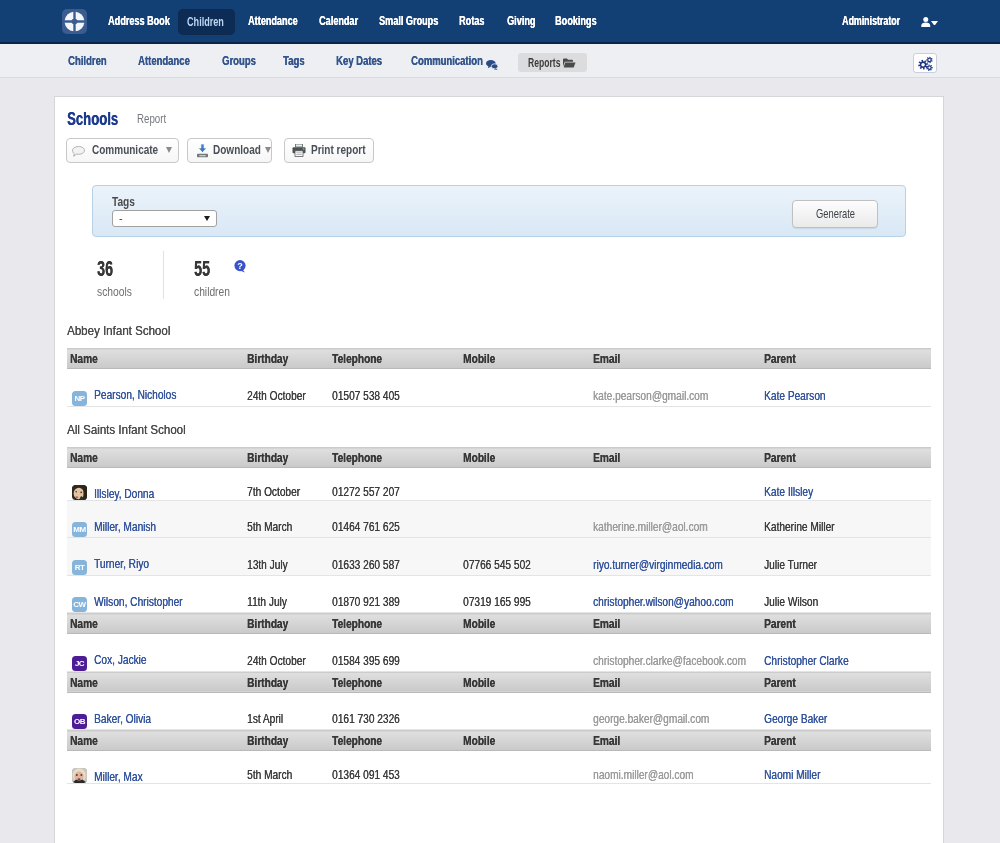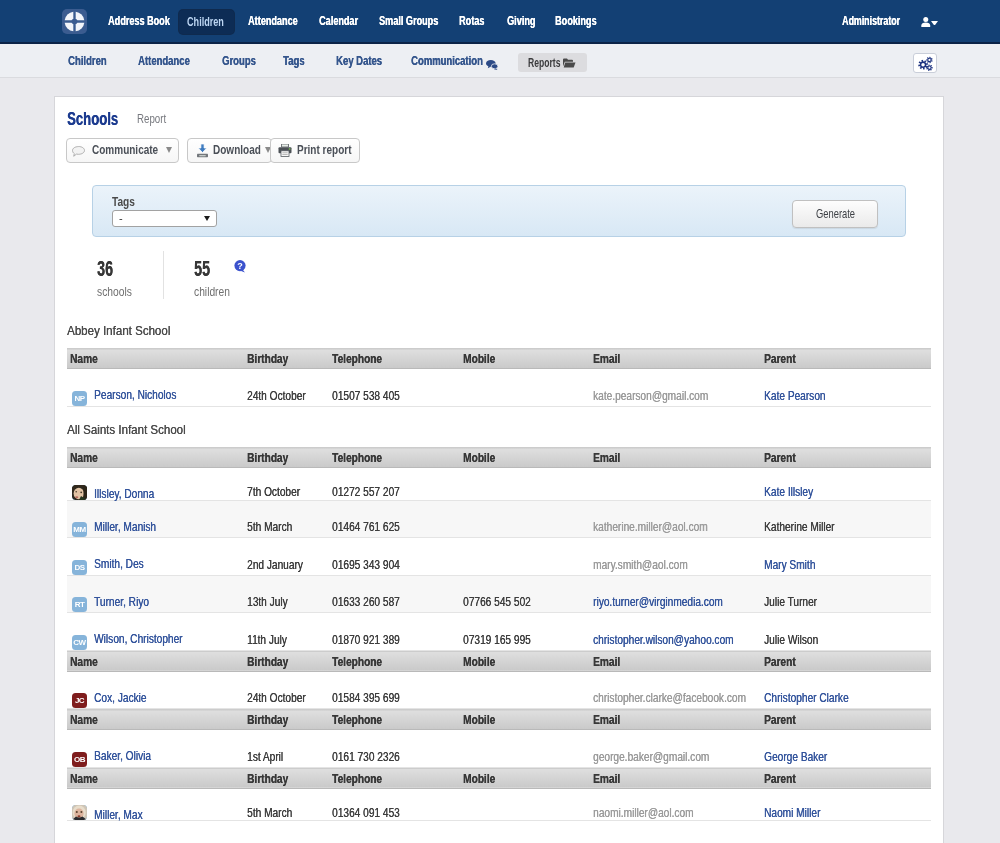--- a/index.html
+++ b/index.html
@@ -45,21 +45,21 @@
 .tables { position:absolute; left:12px; top:219.4px; width:864px; }
 .sect { font-size:13px; color:#4b4b4b; transform:scaleX(.887); transform-origin:0 50%; white-space:nowrap; display:block; text-shadow:0.3px 0 0 #4b4b4b; }
 .st { margin:16.4px 0 9.9px 0; padding:0; line-height:14px; } .st:first-child { margin-top:8px; }
 table { border-collapse:collapse; width:864px; table-layout:fixed; }
 th { background:linear-gradient(#dfdfdf,#c9c9c9); border-top:1px solid #cccccc; border-bottom:1px solid #b9b9b9; font-size:13px; font-weight:bold; color:#383838; text-align:left; height:20px; padding:0 0 0 3px; }
 th .cx, td .cx { transform:scaleX(.78); }
 td { font-size:13px; color:#3d3d3d; border-bottom:1px solid #e4e4e4; height:26.2px; padding:16px 0 0 3px; vertical-align:middle; }
 tr.alt td { background:#f7f7f7; }
 th .cx { padding:0; }
 .avatar { display:inline-block; width:15px; height:15px; border-radius:3.5px; vertical-align:-3.5px; background:#86b4da; color:#fff; font-size:8px; font-weight:bold; text-align:center; line-height:15px; margin-right:7px; letter-spacing:-0.5px;}
-.avatar.pink { background:#7f1d1d; }
+.avatar.pink { background:#4c1d95; }
 a.blue, .blue { color:#33549c; }
 .gray { color:#9b9b9b; }
 td.nc a.cx { position:relative; top:2px; }
 </style>
 </head>
 <body>
 <div class="topnav">
   <svg class="logo" width="25" height="25" viewBox="0 0 25 25">
       <rect x="0" y="0" width="25" height="25" rx="5" fill="#3b5c90"></rect>
       <g fill="#f2f5fa">
@@ -133,21 +133,21 @@
   </div>
   <div class="btn" style="left:132px; width:84.5px;">
     <svg style="position:absolute;left:8px;top:5px;" width="13" height="14" viewBox="0 0 13 14">
         <path d="M4.9 0 h3.2 v4 h2.6 l-4.2 4.6 -4.2 -4.6 h2.6 Z" fill="#3f7cc0" stroke="#fff" stroke-width="0.7"></path>
         <rect x="1" y="9.8" width="11" height="3.4" rx="0.7" fill="#73777c"></rect>
         <rect x="3.2" y="11.2" width="6.6" height="1" rx="0.4" fill="#dfe6df"></rect>
       </svg>
     <span class="t" style="left:24.7px;">Download</span>
     <div class="caret" style="left:77px;"></div>
   </div>
-  <div class="btn" style="left:215px; width:90px;">
+  <div class="btn" style="left:229px; width:90px;">
     <svg style="position:absolute;left:7px;top:5px;" width="14" height="13" viewBox="0 0 14 13">
         <path d="M3.5 0 h7 v3 h-7 Z" fill="#e9efe9" stroke="#565b60" stroke-width="0.8"></path>
         <rect x="0.5" y="3.2" width="13" height="6" rx="1" fill="#4c5156"></rect>
         <rect x="10.8" y="4.4" width="1.6" height="1.2" fill="#7fd24e"></rect>
         <rect x="3" y="6.8" width="8" height="5.6" fill="#fdfdfd" stroke="#565b60" stroke-width="0.8"></rect>
         <line x1="4.3" y1="8.8" x2="9.7" y2="8.8" stroke="#a0a0a0" stroke-width="0.8"></line>
         <line x1="4.3" y1="10.6" x2="9.7" y2="10.6" stroke="#a0a0a0" stroke-width="0.8"></line>
       </svg>
     <span class="t" style="left:25.7px;">Print report</span>
   </div>
@@ -249,28 +249,20 @@
             <td><span class="cx"><a class="blue">Kate Illsley</a></span></td>
           </tr>
           <tr class="alt">
             <td style="padding-left:5px;" class="nc"><span class="avatar ">MM</span><a class="blue cx">Miller, Manish</a></td>
             <td><span class="cx">5th March</span></td>
             <td><span class="cx">01464 761 625</span></td>
             <td><span class="cx"></span></td>
             <td><span class="cx"><span class="gray">katherine.miller@aol.com</span></span></td>
             <td><span class="cx"><span>Katherine Miller</span></span></td>
           </tr>
-          <tr>
-            <td style="padding-left:5px;" class="nc"><span class="avatar ">DS</span><a class="blue cx">Smith, Des</a></td>
-            <td><span class="cx">2nd January</span></td>
-            <td><span class="cx">01695 343 904</span></td>
-            <td><span class="cx"></span></td>
-            <td><span class="cx"><span class="gray">mary.smith@aol.com</span></span></td>
-            <td><span class="cx"><a class="blue">Mary Smith</a></span></td>
-          </tr>
           <tr class="alt">
             <td style="padding-left:5px;" class="nc"><span class="avatar ">RT</span><a class="blue cx">Turner, Riyo</a></td>
             <td><span class="cx">13th July</span></td>
             <td><span class="cx">01633 260 587</span></td>
             <td><span class="cx">07766 545 502</span></td>
             <td><span class="cx"><a class="blue">riyo.turner@virginmedia.com</a></span></td>
             <td><span class="cx"><span>Julie Turner</span></span></td>
           </tr>
           <tr>
             <td style="padding-left:5px;" class="nc"><span class="avatar ">CW</span><a class="blue cx">Wilson, Christopher</a></td>

